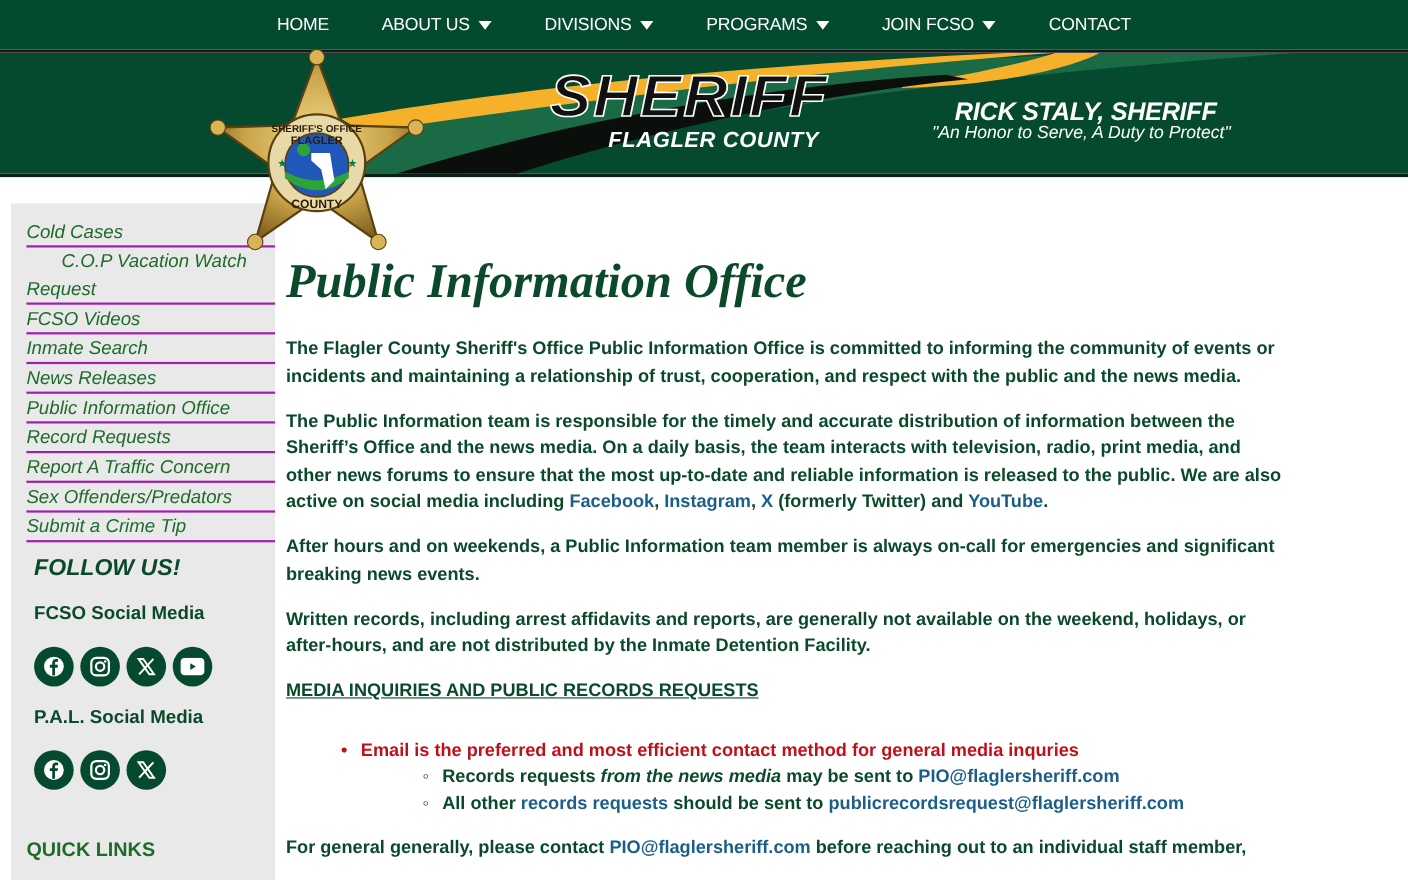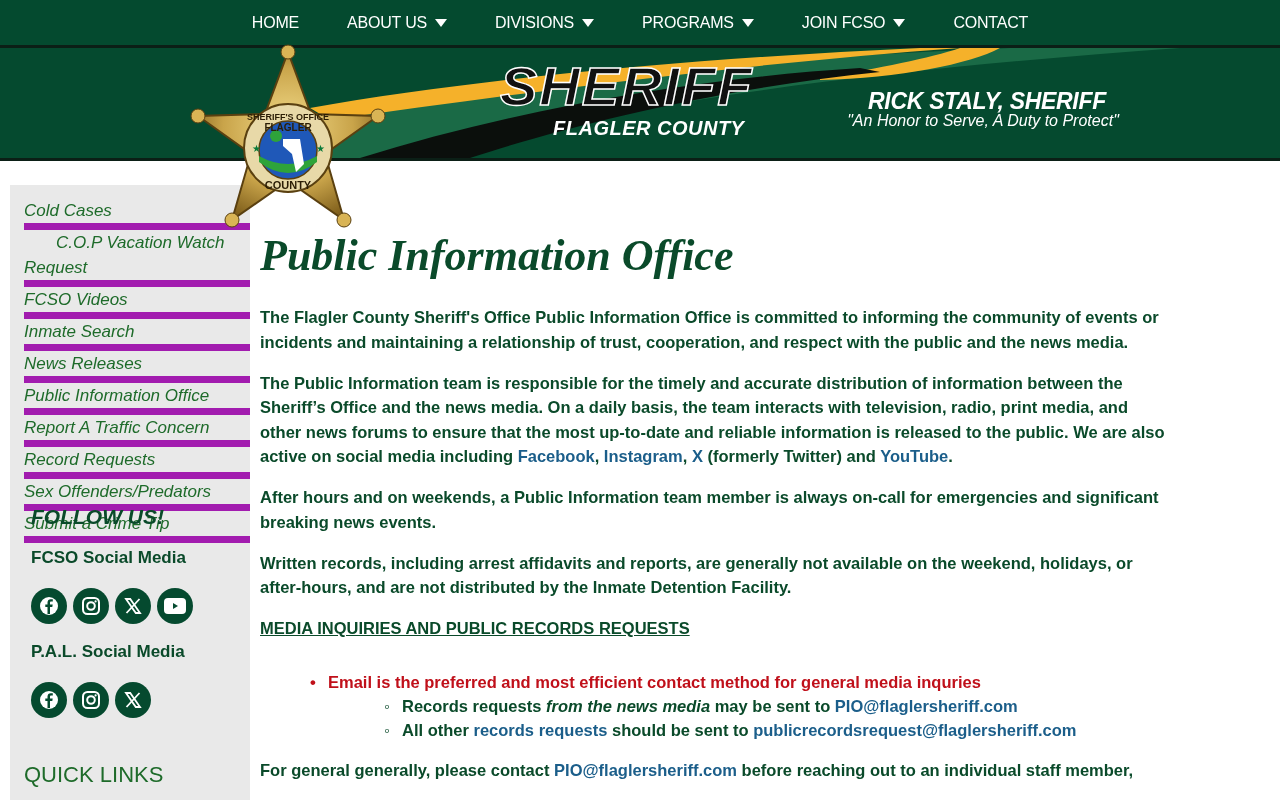--- a/index.html
+++ b/index.html
@@ -57,38 +57,38 @@
   .badge { position: absolute; left: 188px; top: 44px; width: 200px; height: 190px; z-index: 5; }
 
   
   .sidebar {
     position: absolute; left: 10px; top: 185px; width: 240px; height: 615px;
     background: #e9e9e9;
   }
   .sidebar ul.links { list-style: none; position: absolute; left: 14px; top: 13px; width: 226px; }
   .sidebar ul.links li {
     font-style: italic; font-size: 17px; color: #1e6b2a; line-height: 25px;
-    border-bottom: 7px solid #a21caf; cursor: pointer; padding-right: 8px;
+    border-bottom: 2px solid #a21caf; cursor: pointer; padding-right: 8px;
   }
   .sidebar ul.links li.nosep { border-bottom: none; margin-left: 32px; }
   .follow-title {
     position: absolute; left: 21px; top: 320px;
     font-weight: bold; font-style: italic; font-size: 21px; color: #0a4a2a;
   }
   .social-title {
     position: absolute; left: 21px; font-weight: bold; font-size: 17px; color: #0a4a2a;
   }
   .social-row { position: absolute; left: 21px; display: flex; gap: 6px; }
   .social-btn {
     width: 36px; height: 36px; border-radius: 50%; background: #054a2f;
     display: flex; align-items: center; justify-content: center; cursor: pointer;
   }
   .quick-links {
     position: absolute; left: 14px; top: 577px;
-    font-weight: normal; font-size: 22px; color: #1e6b2a;
+    font-weight: bold; font-size: 18px; color: #1e6b2a;
   }
 
   
   .main { position: absolute; left: 260px; top: 230px; width: 910px; color: #0a4a2a; }
   .page-title {
     font-family: "Liberation Serif", serif; font-weight: bold; font-style: italic;
     font-size: 44px; color: #0a4a2a; margin-bottom: 24px; letter-spacing: 0px;
   }
   .main p { font-size: 16.5px; font-weight: bold; line-height: 24.5px; margin-bottom: 16.5px; }
   .main a { color: #1b5e8a; text-decoration: none; }
@@ -176,22 +176,22 @@
 
 <aside class="sidebar">
   <ul class="links">
     <li>Cold Cases</li>
     <li class="nosep">C.O.P Vacation Watch</li>
     <li>Request</li>
     <li>FCSO Videos</li>
     <li>Inmate Search</li>
     <li>News Releases</li>
     <li>Public Information Office</li>
+    <li>Record Requests</li>
     <li>Report A Traffic Concern</li>
-    <li>Record Requests</li>
     <li>Sex Offenders/Predators</li>
     <li>Submit a Crime Tip</li>
   </ul>
 
   <div class="follow-title">FOLLOW US!</div>
 
   <div class="social-title" style="top:363px;">FCSO Social Media</div>
   <div class="social-row" style="top:403px;">
     <div class="social-btn">
       <svg width="20" height="20" viewBox="0 0 20 20">

